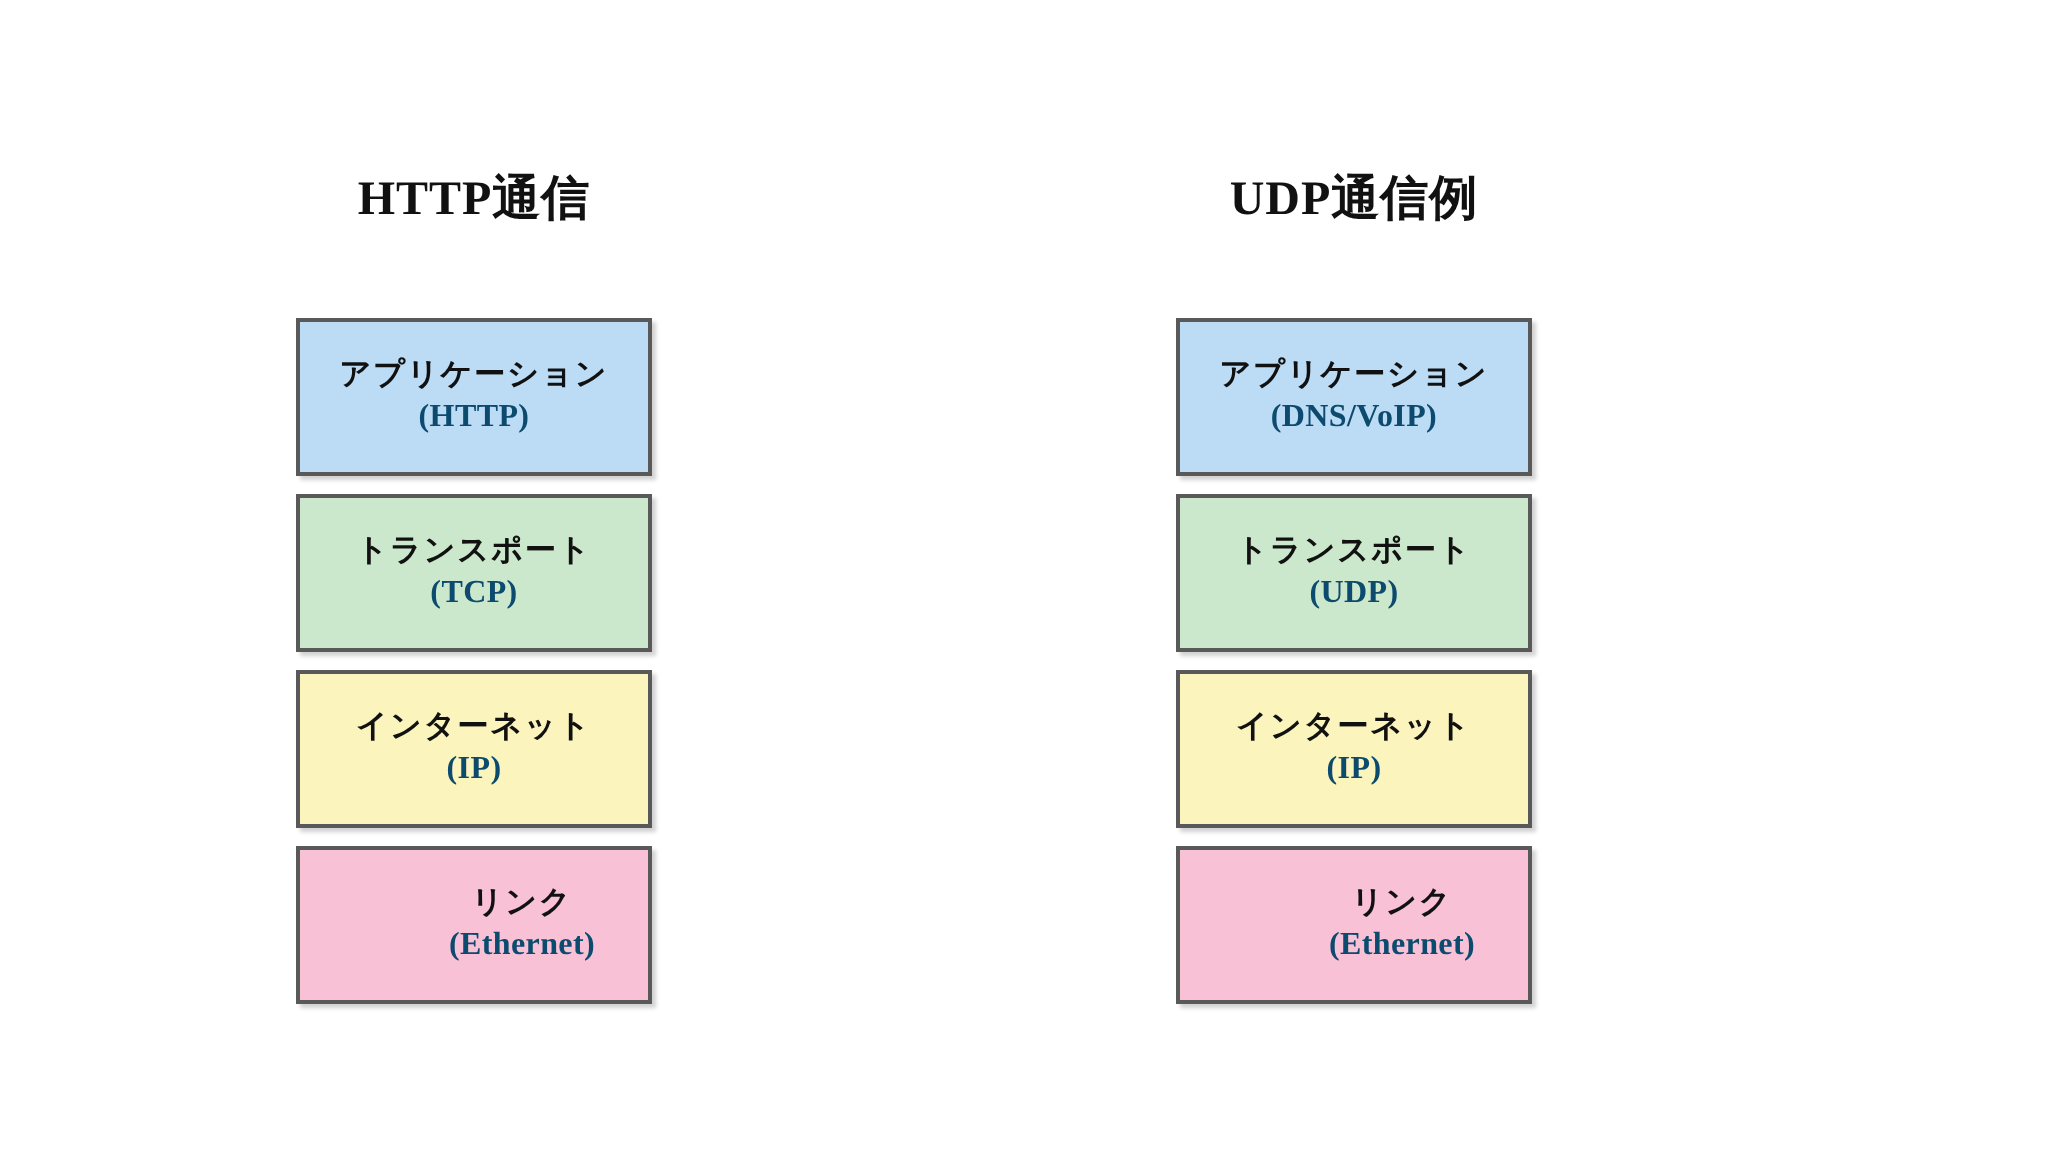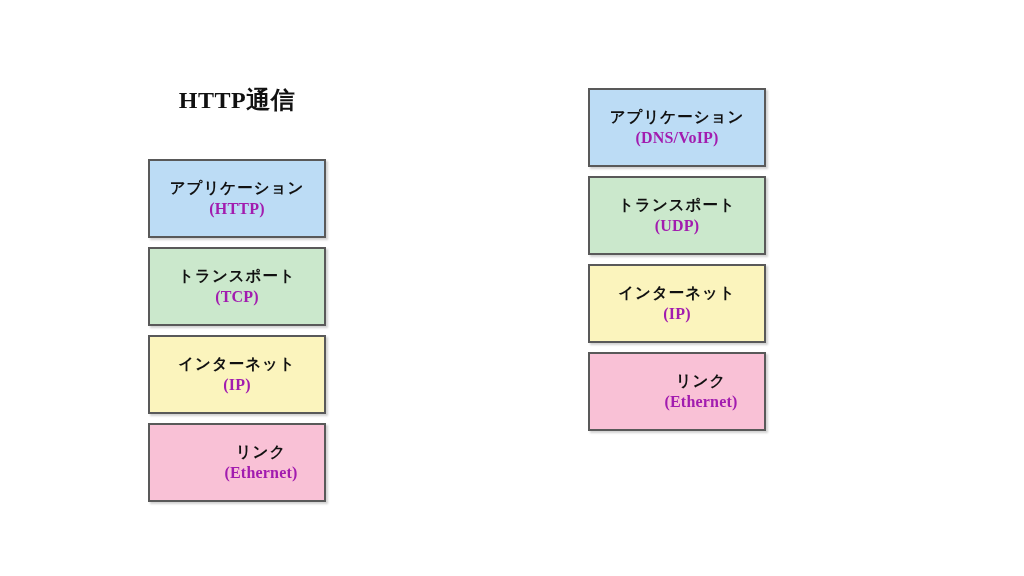--- a/index.html
+++ b/index.html
@@ -60,21 +60,21 @@
     font-weight: bold;
     color: #111111;
     line-height: 1.35;
     letter-spacing: 1px;
     text-align: left;
     white-space: nowrap;
   }
   .layer-proto {
     font-size: 16px;
     font-weight: bold;
-    color: #a21caf;
+    color: #0c4a6e;
     line-height: 1.3;
     letter-spacing: 0.2px;
     text-align: center;
     white-space: nowrap;
   }
 </style>
 </head>
 <body style="background: rgb(255, 255, 255);">
 
 <div id="diagram">
@@ -97,20 +97,21 @@
       <div class="layer-proto">(IP)</div>
     </div>
 
     <div class="layer-box" style="background-color: rgb(249, 193, 214); border-color: rgb(89, 89, 89);">
       <div class="layer-name">リンク</div>
       <div class="layer-proto">(Ethernet)</div>
     </div>
   </div>
 
   <div class="stack right">
+    <div class="stack-title">UDP通信例</div>
 
     <div class="layer-box" style="background-color: rgb(188, 220, 245); border-color: rgb(89, 89, 89);">
       <div class="layer-name">アプリケーション</div>
       <div class="layer-proto">(DNS/VoIP)</div>
     </div>
 
     <div class="layer-box" style="background-color: rgb(203, 232, 204); border-color: rgb(89, 89, 89);">
       <div class="layer-name">トランスポート</div>
       <div class="layer-proto">(UDP)</div>
     </div>

